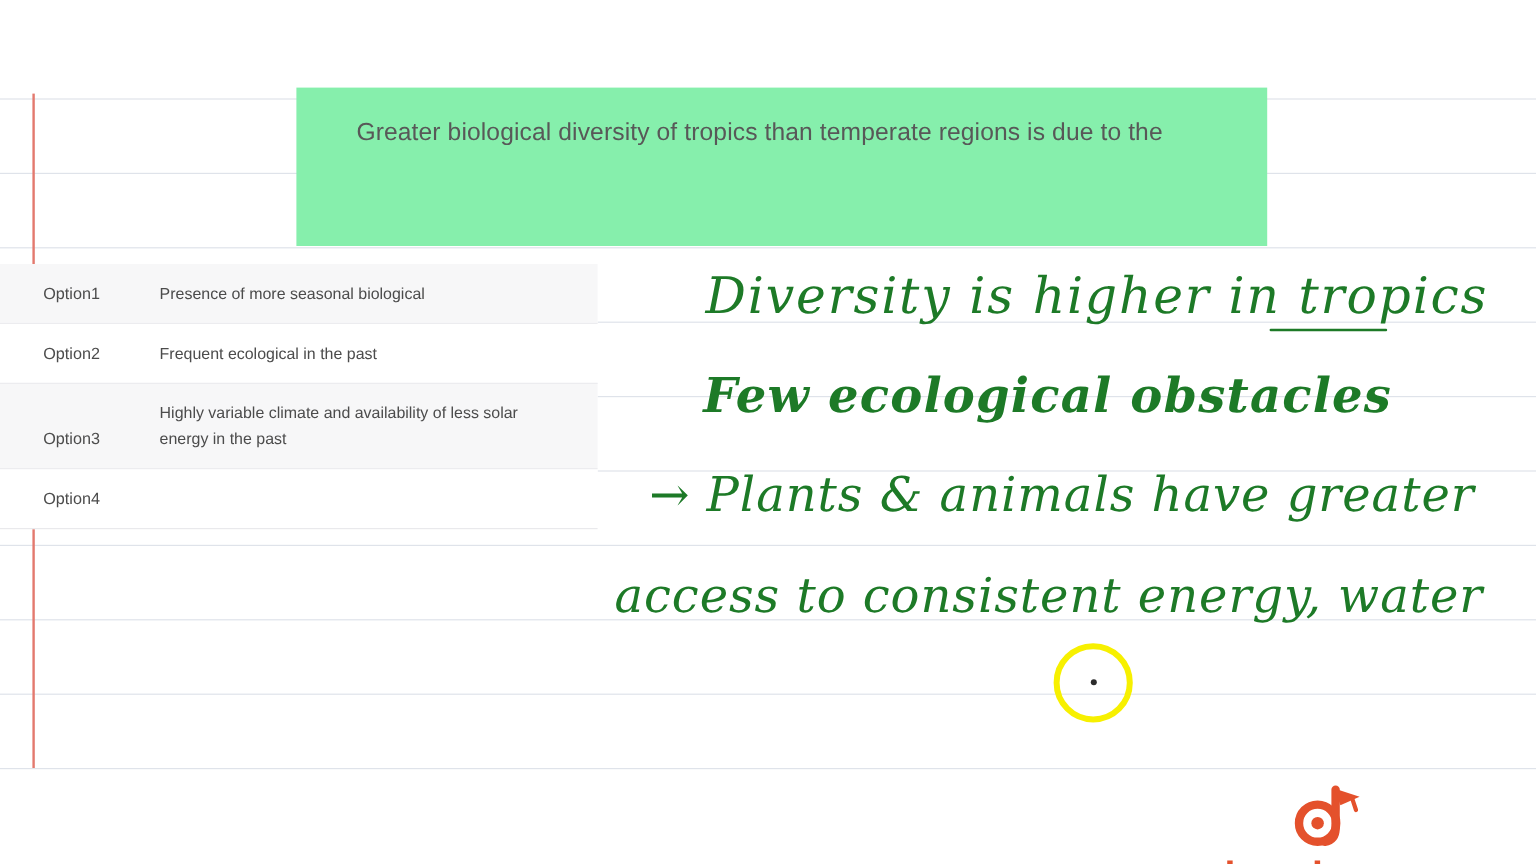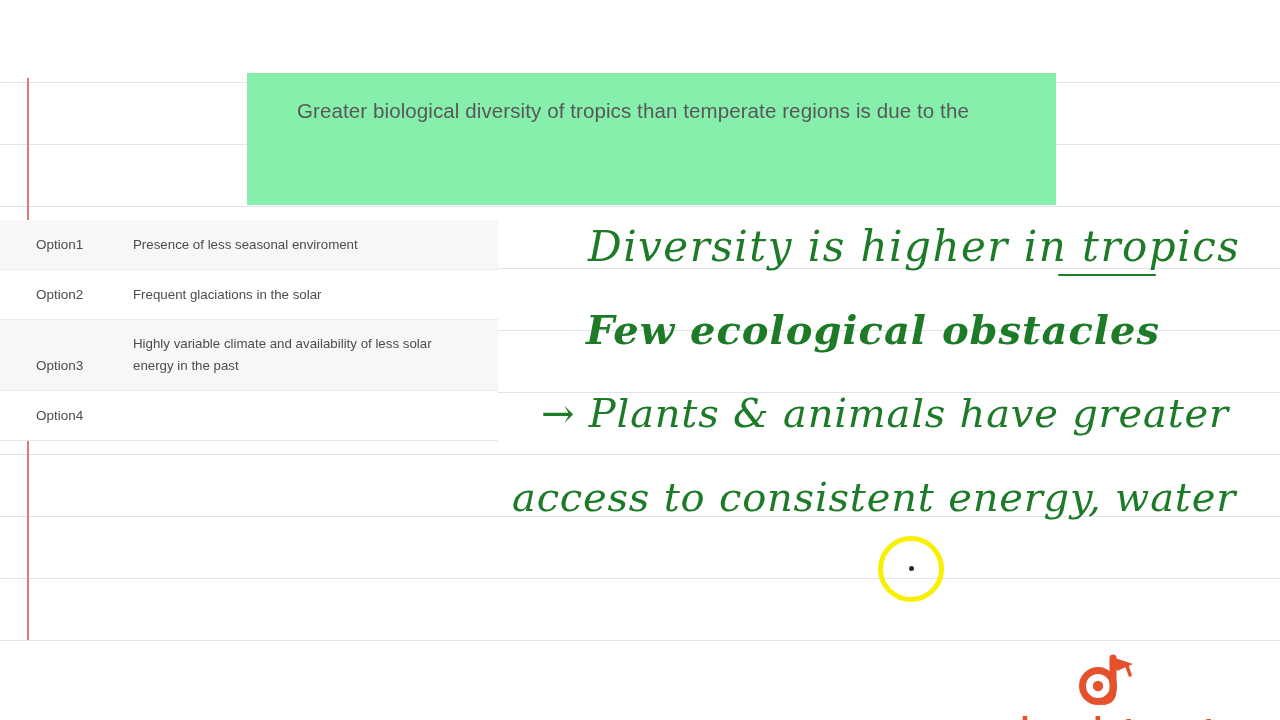--- a/index.html
+++ b/index.html
@@ -185,25 +185,25 @@
   <div id="margin-line"></div>
 </div>
 
 <div id="question-card">
   <div id="question-text">Greater biological diversity of tropics than temperate regions is due to the</div>
 </div>
 
 <div id="options-card">
   <div class="option-row shaded">
     <div class="option-key">Option1</div>
-    <div class="option-value">Presence of less seasonal enviroment</div>
+    <div class="option-value">Presence of more seasonal biological</div>
   </div>
   <div class="option-row">
     <div class="option-key">Option2</div>
-    <div class="option-value">Frequent glaciations in the solar</div>
+    <div class="option-value">Frequent ecological in the past</div>
   </div>
   <div class="option-row shaded">
     <div class="option-key">Option3</div>
     <div class="option-value">Highly variable climate and availability of less solar energy in the past</div>
   </div>
   <div class="option-row">
     <div class="option-key">Option4</div>
   </div>
 </div>
 

